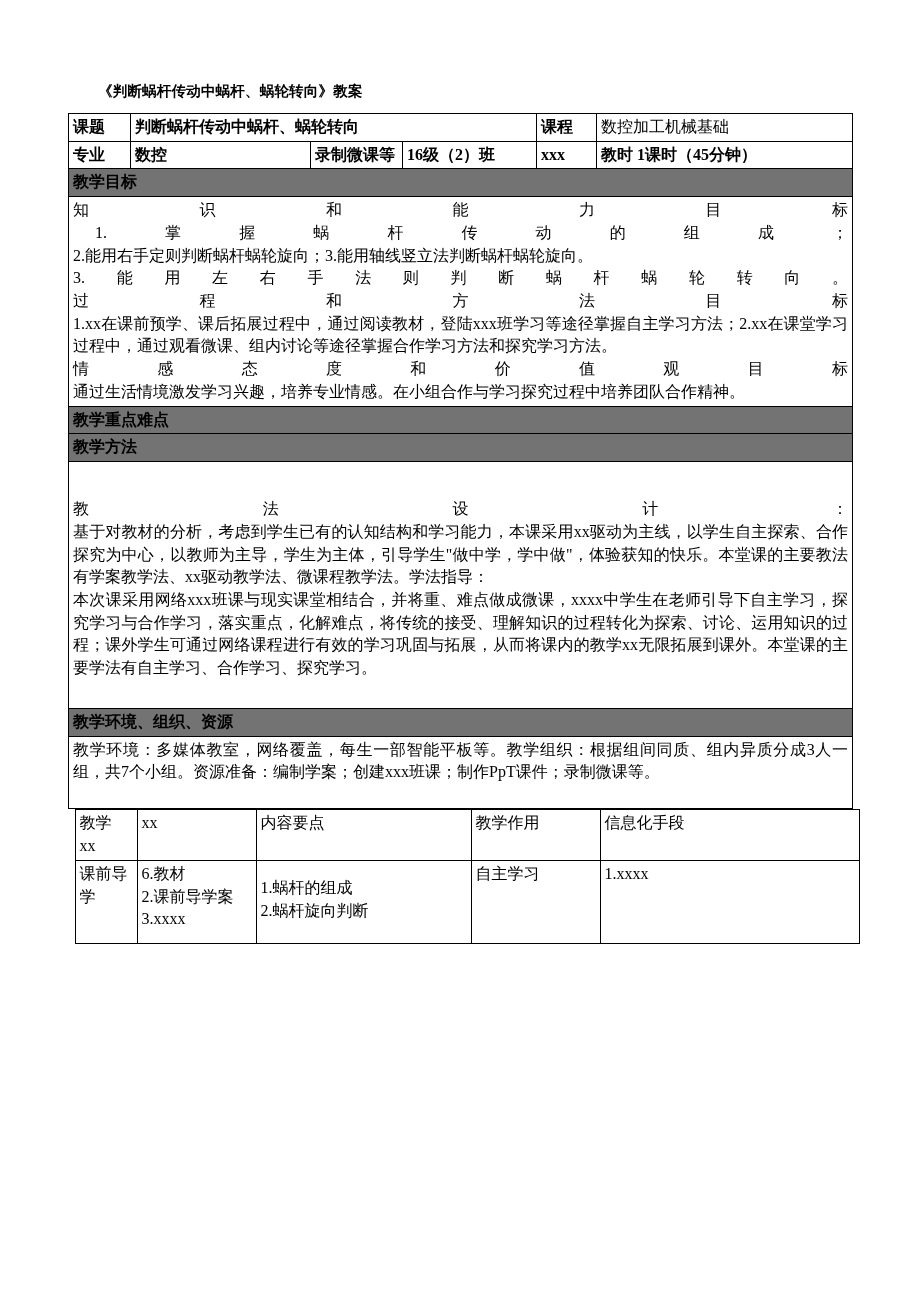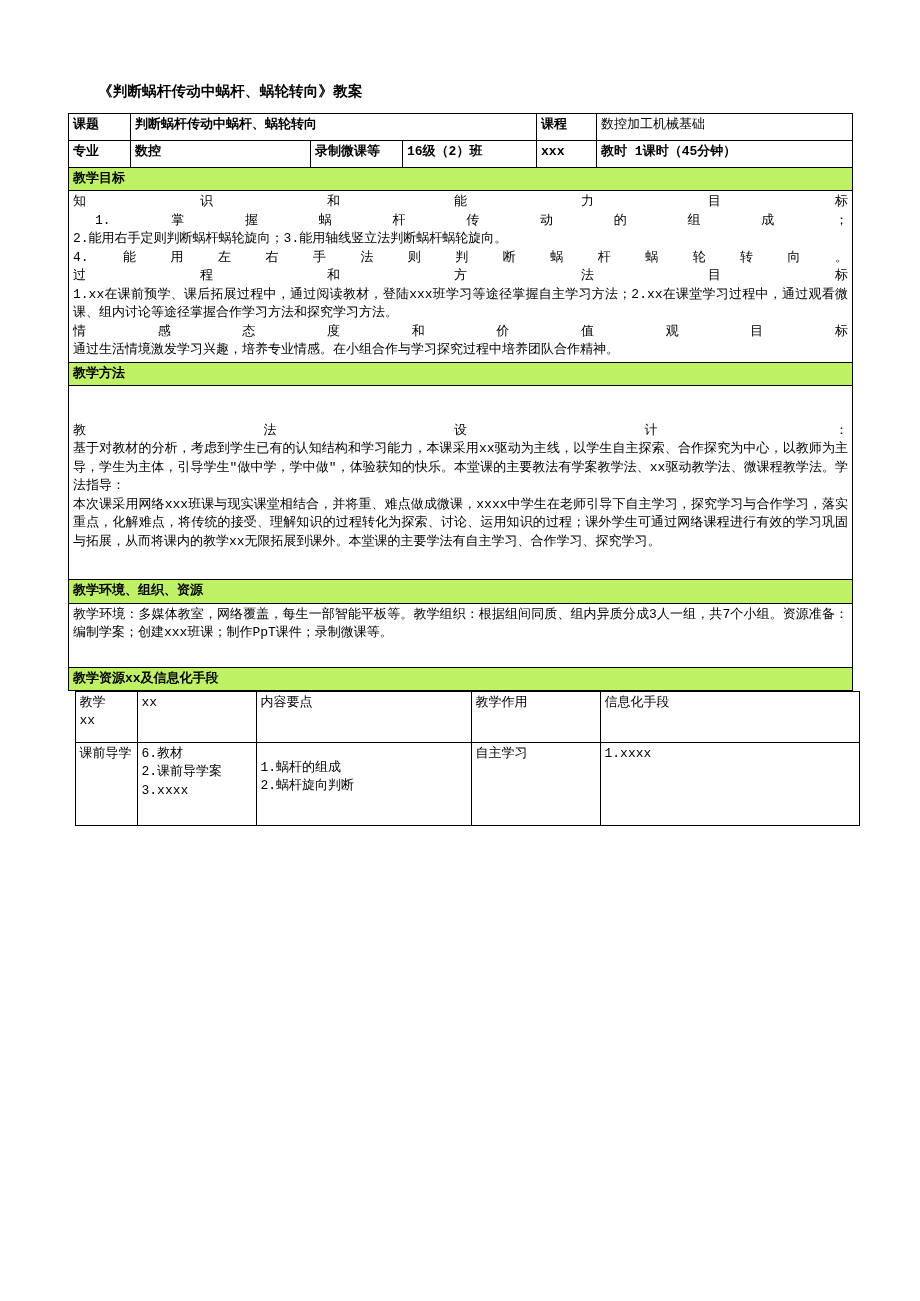--- a/index.html
+++ b/index.html
@@ -36,26 +36,25 @@
     left: 68px;
     top: 113px;
     width: 784px;
     border-collapse: collapse;
     table-layout: fixed;
   }
   table.main td {
     border: 1px solid #000000;
     vertical-align: top;
     padding: 2px 4px;
-    font-size: 13px;
+    font-size: 16px;
     line-height: 1.42;
-    font-family: Liberation Mono, monospace;
   }
   .shade {
-    background: #bef264;
+    background: #737373;
   }
   .b { font-weight: bold; }
   .just {
     text-align: justify;
     text-align-last: justify;
   }
   .justnormal {
     text-align: justify;
   }
   .hdr-label {
@@ -127,28 +126,31 @@
 
     <tr>
       <td class="shade sect" colspan="6">教学目标</td>
     </tr>
 
     <tr>
       <td class="body-cell" colspan="6">
         <p class="just">知识和能力目标</p>
         <p class="just" style="padding-left:22px">1.掌握蜗杆传动的组成；</p>
         <p class="justnormal">2.能用右手定则判断蜗杆蜗轮旋向；3.能用轴线竖立法判断蜗杆蜗轮旋向。</p>
-        <p class="just">4.能用左右手法则判断蜗杆蜗轮转向。</p>
+        <p class="just">3.能用左右手法则判断蜗杆蜗轮转向。</p>
         <p class="just">过程和方法目标</p>
         <p class="justnormal">1.xx在课前预学、课后拓展过程中，通过阅读教材，登陆xxx班学习等途径掌握自主学习方法；2.xx在课堂学习过程中，通过观看微课、组内讨论等途径掌握合作学习方法和探究学习方法。</p>
         <p class="just">情感态度和价值观目标</p>
         <p class="justnormal">通过生活情境激发学习兴趣，培养专业情感。在小组合作与学习探究过程中培养团队合作精神。</p>
       </td>
     </tr>
 
+    <tr>
+      <td class="shade sect" colspan="6">教学重点难点</td>
+    </tr>
 
     <tr>
       <td class="shade sect" colspan="6">教学方法</td>
     </tr>
     <tr>
       <td class="body-cell" colspan="6">
         <p style="height:34px">&nbsp;</p>
         <p class="just">教法设计：</p>
         <p class="justnormal">基于对教材的分析，考虑到学生已有的认知结构和学习能力，本课采用xx驱动为主线，以学生自主探索、合作探究为中心，以教师为主导，学生为主体，引导学生"做中学，学中做"，体验获知的快乐。本堂课的主要教法有学案教学法、xx驱动教学法、微课程教学法。学法指导：</p>
         <p class="justnormal">本次课采用网络xxx班课与现实课堂相结合，并将重、难点做成微课，xxxx中学生在老师引导下自主学习，探究学习与合作学习，落实重点，化解难点，将传统的接受、理解知识的过程转化为探索、讨论、运用知识的过程；课外学生可通过网络课程进行有效的学习巩固与拓展，从而将课内的教学xx无限拓展到课外。本堂课的主要学法有自主学习、合作学习、探究学习。</p>
@@ -159,23 +161,20 @@
     <tr>
       <td class="shade sect" colspan="6">教学环境、组织、资源</td>
     </tr>
     <tr>
       <td class="body-cell" colspan="6">
         <p class="justnormal">教学环境：多媒体教室，网络覆盖，每生一部智能平板等。教学组织：根据组间同质、组内异质分成3人一组，共7个小组。资源准备：编制学案；创建xxx班课；制作PpT课件；录制微课等。</p>
         <p style="height:22px">&nbsp;</p>
       </td>
     </tr>
 
-    <tr>
-      <td class="shade sect" colspan="6">教学资源xx及信息化手段</td>
-    </tr>
 
     <tr>
       <td colspan="6" style="padding:0;border:none">
         <table class="tbl2 res-table">
           <colgroup>
             <col style="width:62px">
             <col style="width:119px">
             <col style="width:215px">
             <col style="width:129px">
             <col style="width:259px">

